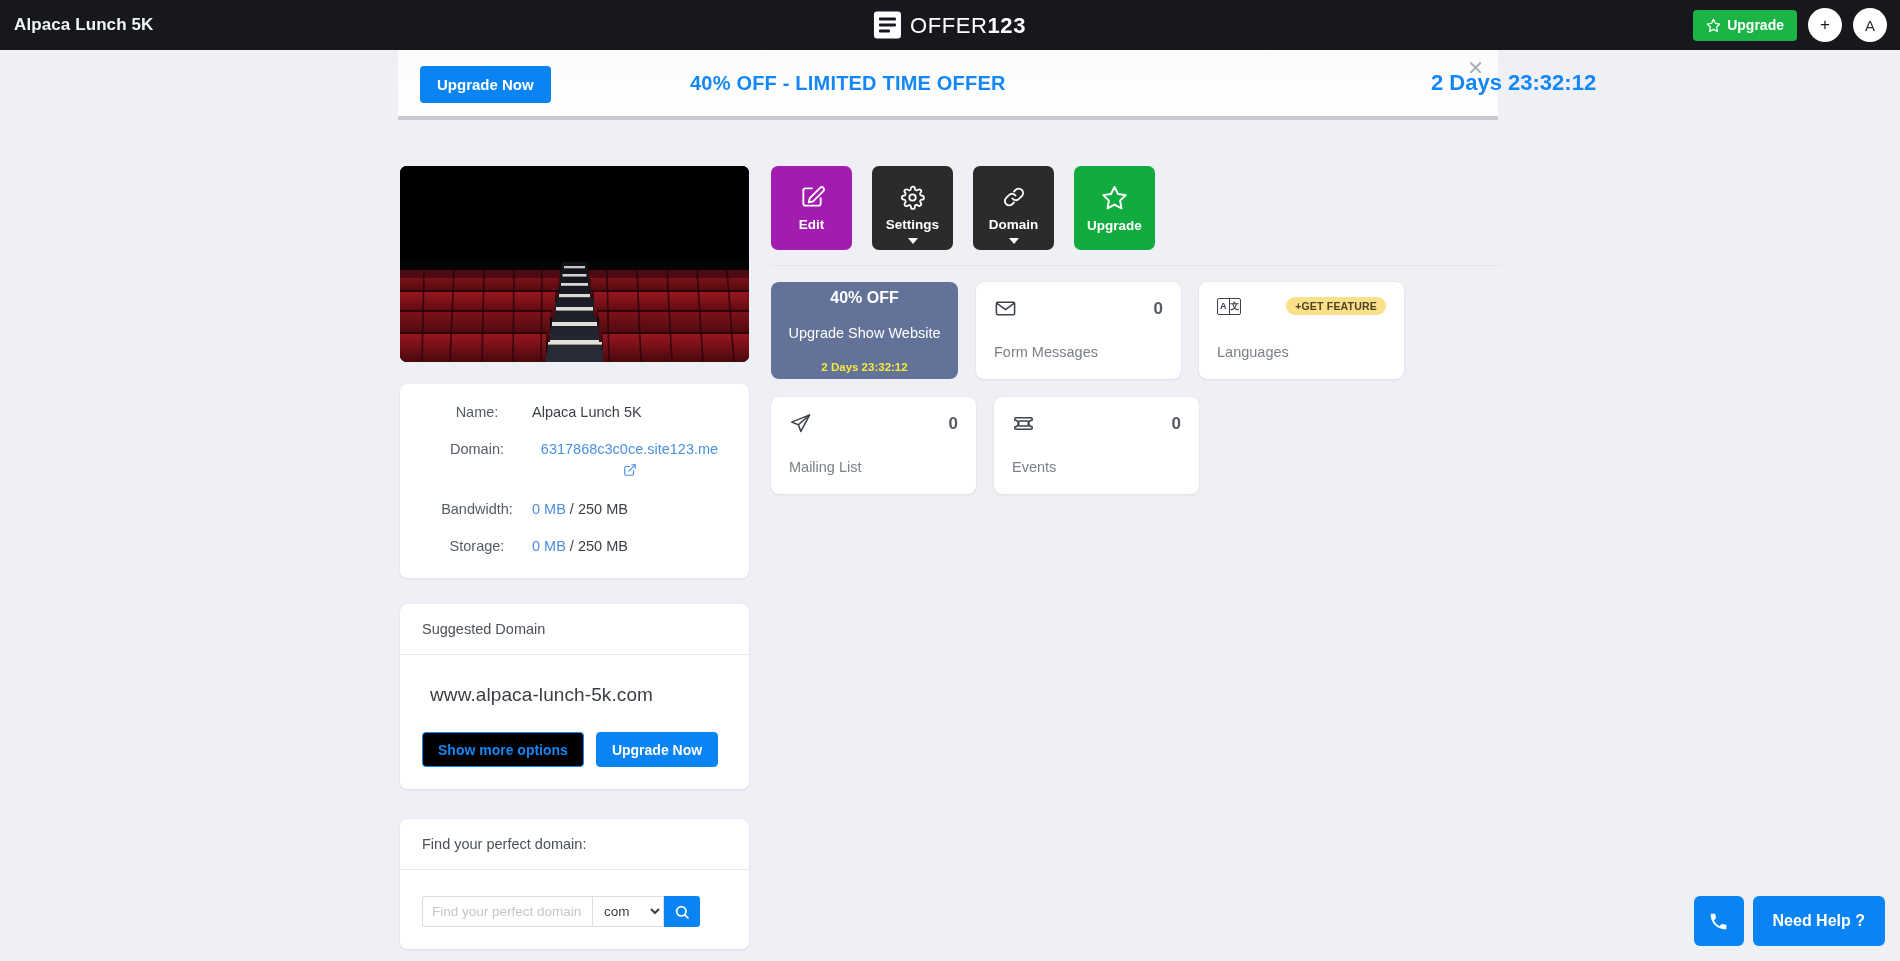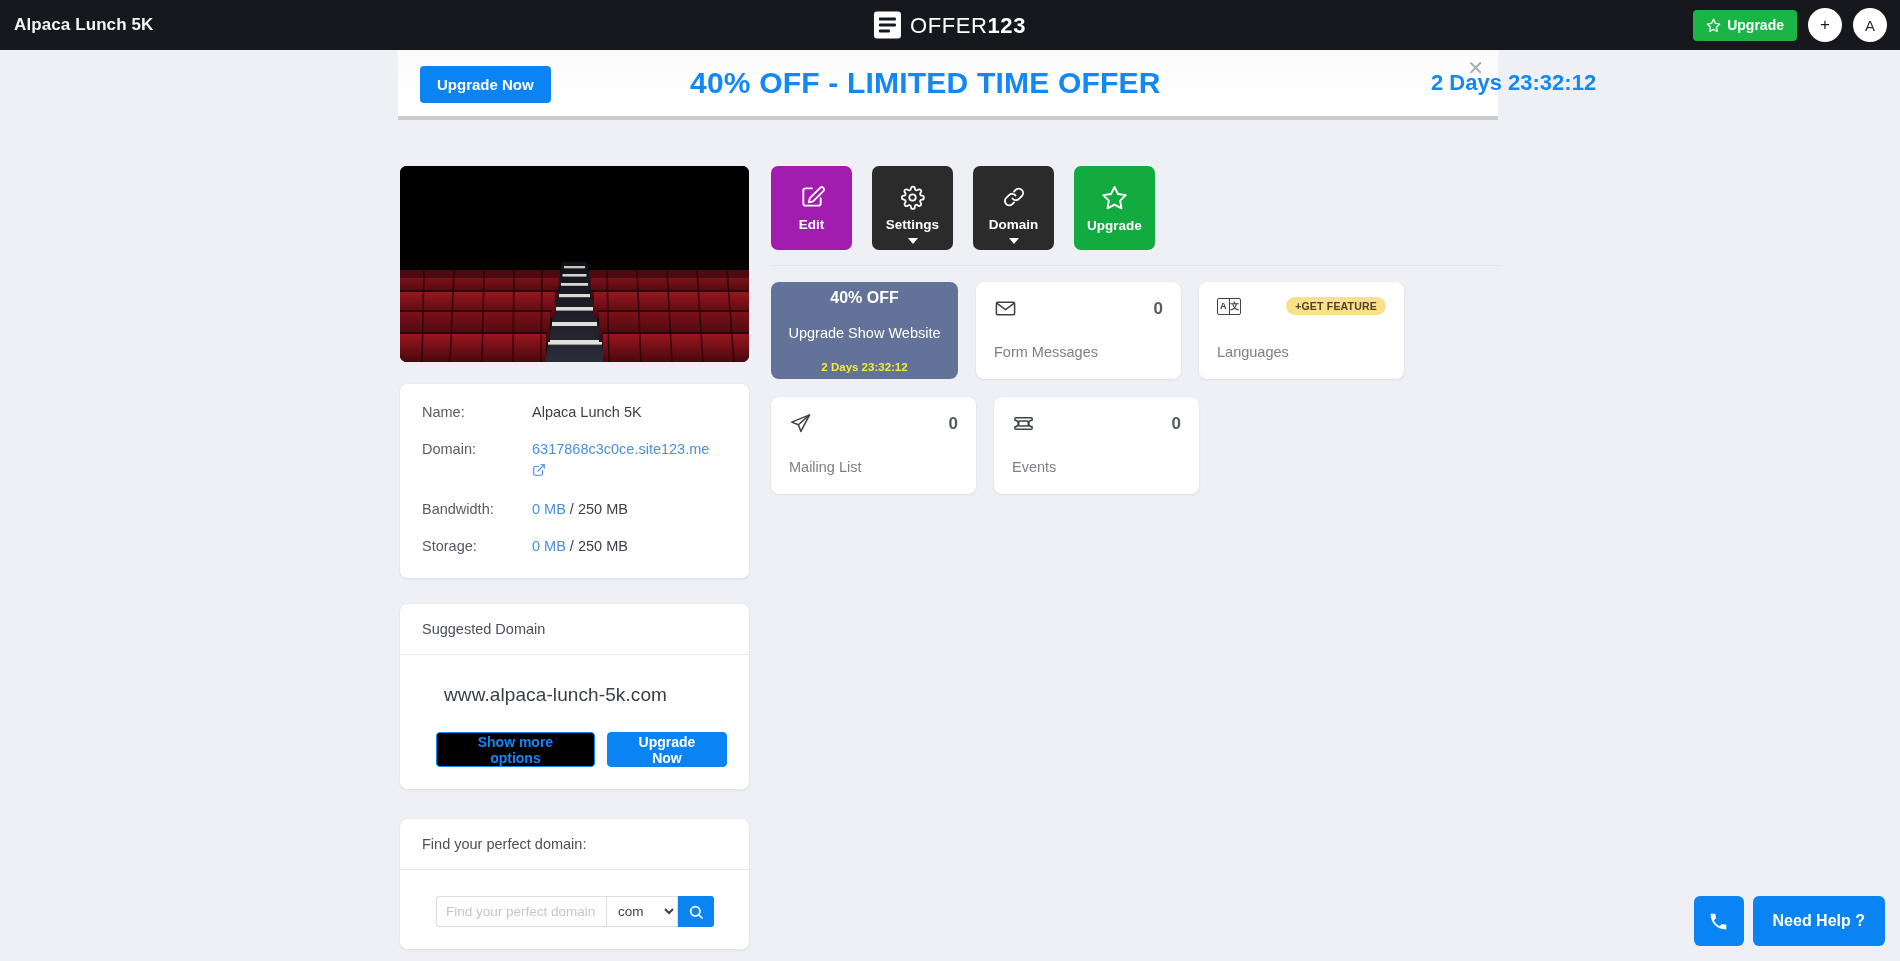--- a/index.html
+++ b/index.html
@@ -66,21 +66,21 @@
     z-index: 20;
   }
   .promo-upgrade-btn {
     position: absolute; left: 22px; top: 16px;
     background: #0b84f3; color: #fff; border: none; border-radius: 4px;
     height: 37px; padding: 0 17px; font-size: 15px; font-weight: 700;
     cursor: pointer; font-family: inherit;
   }
   .promo-text {
     position: absolute; left: 292px; top: 50%; transform: translateY(-50%);
-    color: #1287f5; font-size: 30px; font-weight: 800; letter-spacing: .2px;
+    color: #1287f5; font-size: 20px; font-weight: 800; letter-spacing: .2px;
     white-space: nowrap;
   }
   .promo-timer {
     position: absolute; left: 1033px; top: 50%; transform: translateY(-50%);
     color: #1287f5; font-size: 22px; font-weight: 800; white-space: nowrap;
   }
   .promo-close {
     position: absolute; right: 10px; top: 4px;
     background: none; border: none; color: #a8adb6; font-size: 20px;
     cursor: pointer; line-height: 1; padding: 4px; font-family: inherit;
@@ -96,36 +96,36 @@
     background: #000; position: relative; display:block;
   }
   .site-thumb svg { display:block; width: 100%; height: 100%; }
 
   
   .card {
     background: #fff; border-radius: 7px;
     box-shadow: 0 1px 3px rgba(16,24,40,.07), 0 0 1px rgba(16,24,40,.10);
   }
   .info-card { margin-top: 22px; padding: 20px 22px 22px 22px; }
-  .info-row { display: flex; font-size: 14.5px; margin-bottom: 21px; }
+  .info-row { display: flex; font-size: 14.5px; margin-bottom: 21px; text-align: center; }
   .info-row:last-child { margin-bottom: 2px; }
   .info-label { width: 110px; color: #555b66; flex-shrink: 0; }
   .info-value { color: #3b3f46; }
   .info-value.link, a.info-link { color: #4a90e2; text-decoration: none; word-break: break-all; }
   .ext-icon { display:inline-block; margin-top: 6px; color:#4a90e2; }
   .usage-used { color: #4a90e2; }
   .usage-sep { color:#3b3f46; }
   .usage-total { color:#3b3f46; }
 
   .sugg-card { margin-top: 26px; }
   .card-head {
     padding: 17px 22px; font-size: 14.5px; color: #4b5059;
     border-bottom: 1px solid #e9eaee;
   }
-  .card-body { padding: 20px 22px 22px 22px; margin-left: 14px; }
+  .card-body { padding: 20px 22px 22px 22px; }
   .sugg-domain {
     font-size: 19px; color: #3a3e45; margin: 9px 0 26px 8px; letter-spacing: .1px;
   }
   .sugg-btns { display: flex; gap: 12px; }
   .btn-outline {
     background: #000000; border: 1px solid #1287f5; color: #1287f5;
     border-radius: 4px; height: 35px; padding: 0 15px;
     font-size: 14px; font-weight: 700; cursor: pointer; font-family: inherit;
   }
   .btn-solid {

